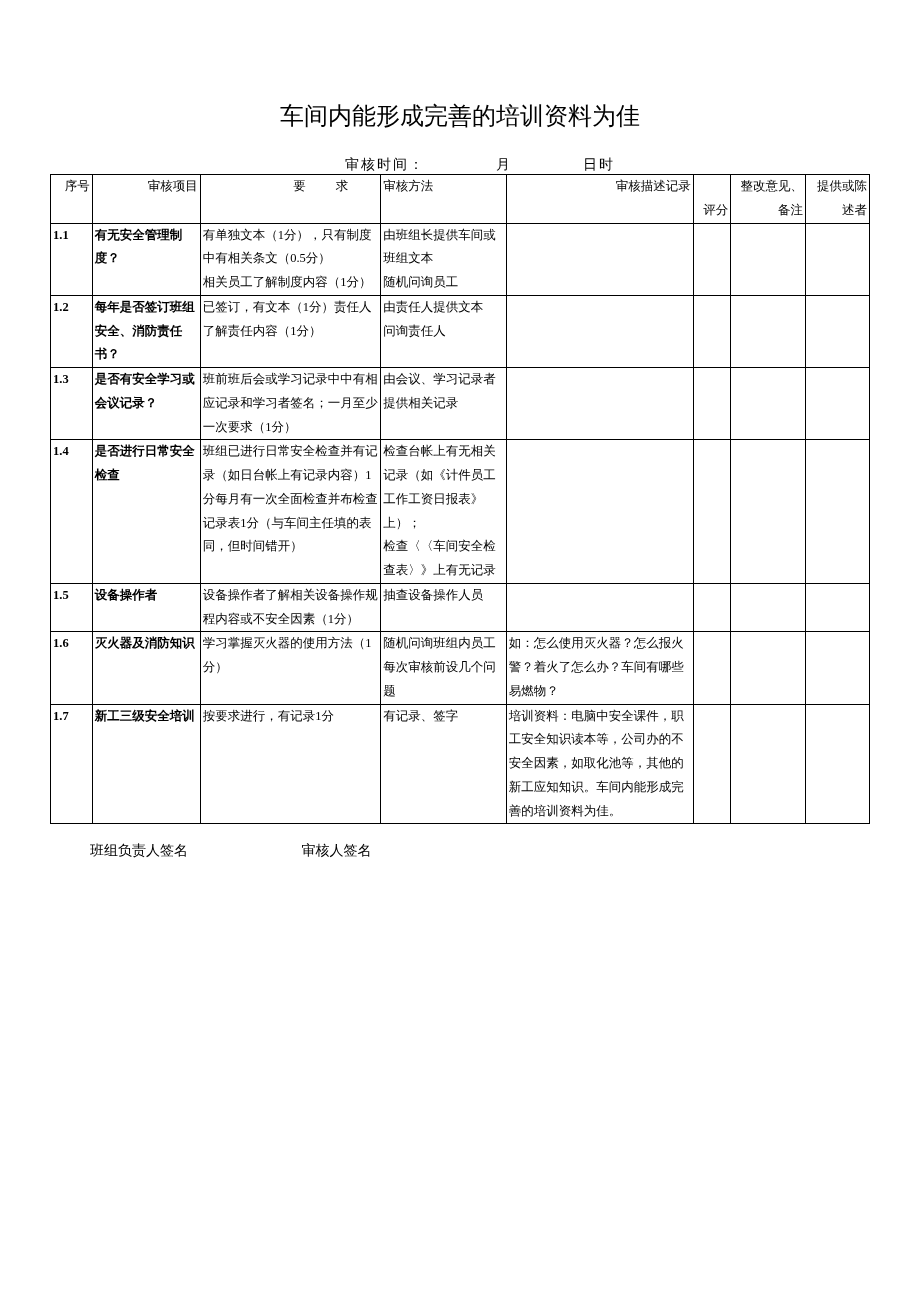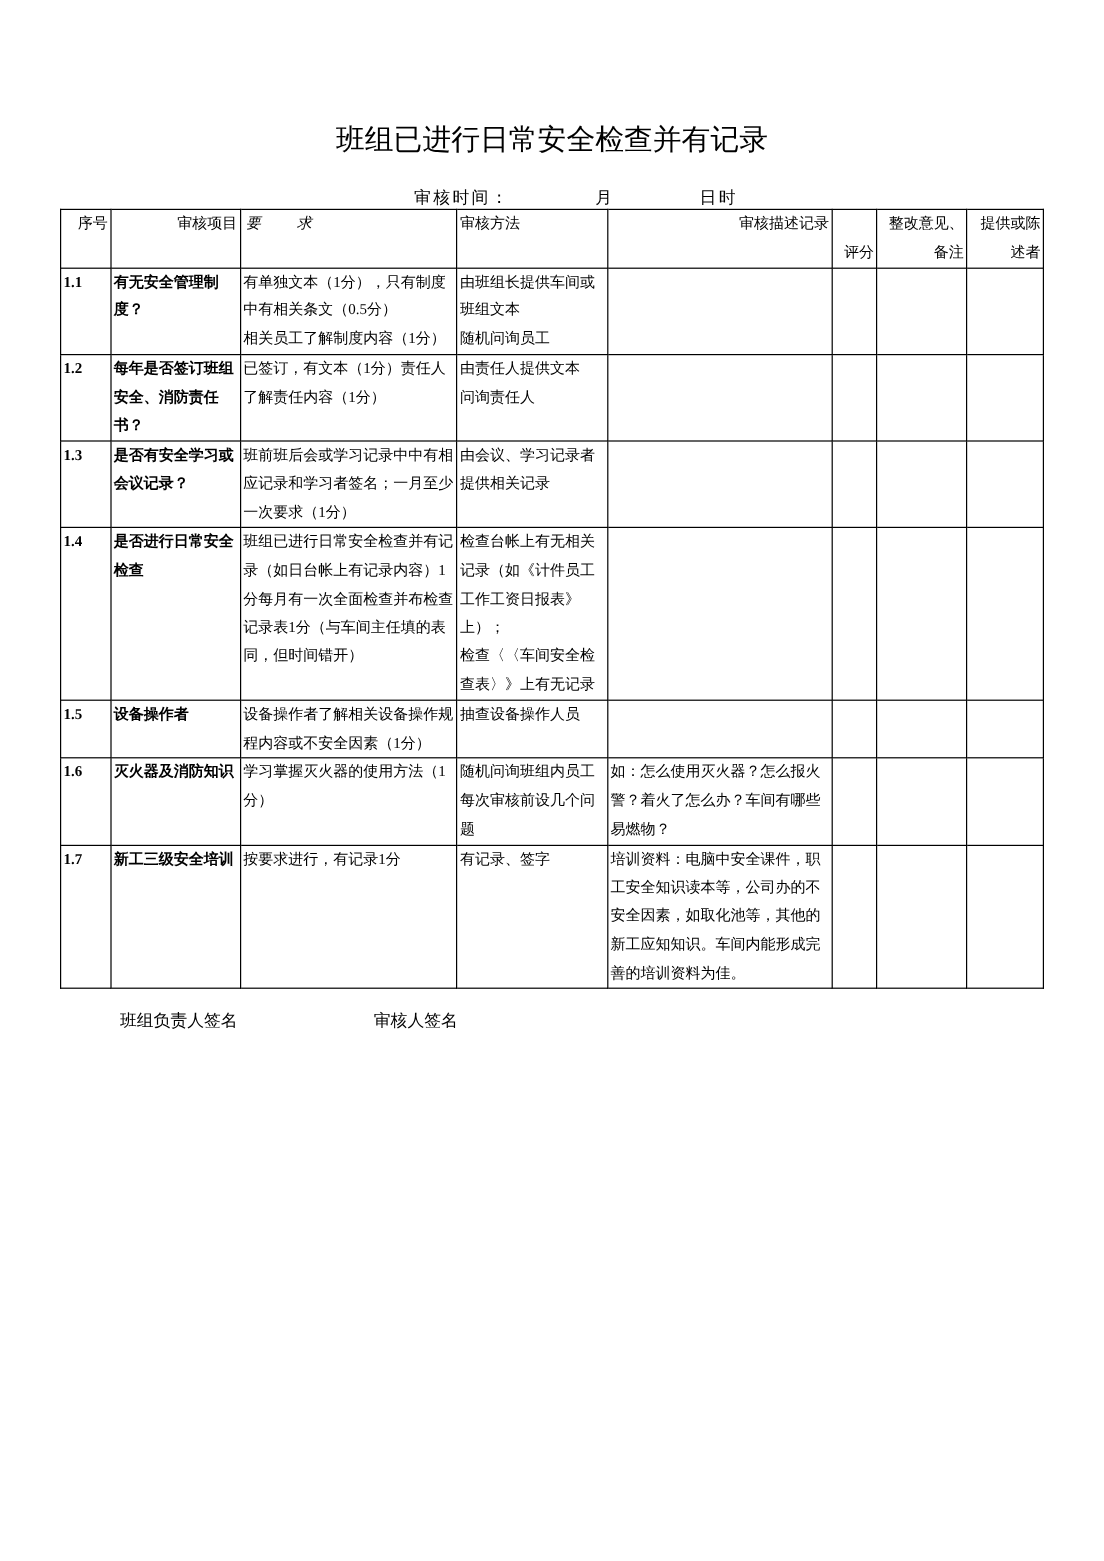--- a/index.html
+++ b/index.html
@@ -47,32 +47,32 @@
     .col-num { width: 38px; }
     .col-item { width: 98px; }
     .col-req { width: 164px; }
     .col-method { width: 114px; }
     .col-desc { width: 170px; }
     .col-score { width: 34px; }
     .col-remark { width: 68px; }
     .col-provider { width: 58px; }
     td.num { font-weight: bold; vertical-align: top; }
     td.item { font-weight: bold; }
-    .req-head { text-align: left; letter-spacing: 30px; padding-left: 4px; font-style: italic; }
+    .req-head { text-align: right; letter-spacing: 30px; padding-left: 4px; }
     .sign-line {
       margin-top: 18px;
       font-size: 14px;
     }
-    .sign-left { display:inline-block; margin-left: 50px; }
+    .sign-left { display:inline-block; margin-left: 40px; }
     .sign-right { display:inline-block; margin-left: 110px; }
   </style>
 </head>
 <body>
 
-<h1 class="title">班组已进行日常安全检查并有记录</h1>
+<h1 class="title">车间内能形成完善的培训资料为佳</h1>
 
 <div class="audit-time">
   <span>审核时间：</span>
   <span style="display:inline-block; width:60px;"></span>
   <span>月</span>
   <span style="display:inline-block; width:60px;"></span>
   <span>日时</span>
 </div>
 
 <table>

